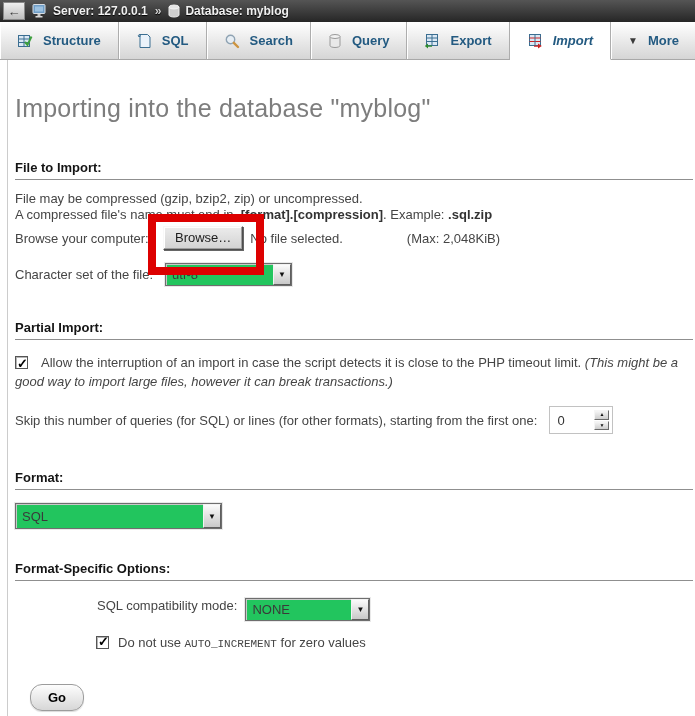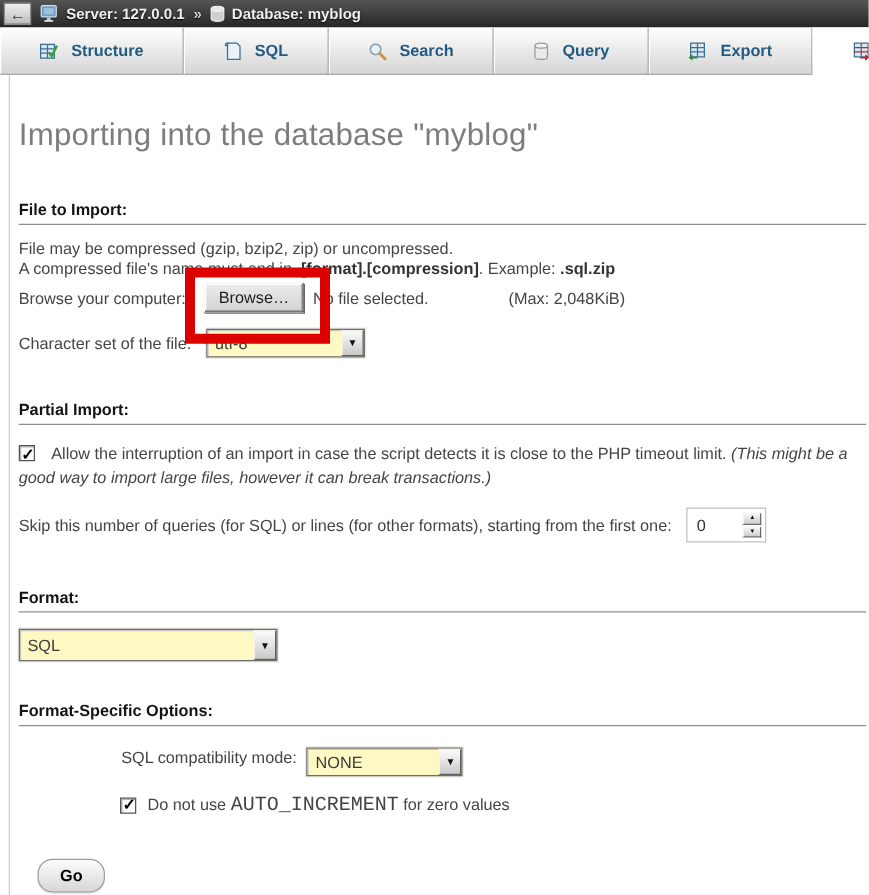--- a/index.html
+++ b/index.html
@@ -25,21 +25,21 @@
   }
   .crumb-sep { color:#cfcfcf; font-weight:bold; }
   .crumb-item { display:flex; align-items:center; gap:5px; }
 
   
   .tabbar {
     height:38px; display:flex; align-items:stretch;
     background:linear-gradient(#ffffff,#d4d4d4);
   }
   .tab {
-    display:flex; align-items:center; gap:10px; padding:0 31px;
+    display:flex; align-items:center; gap:10px; padding:0 17px;
     border-right:1px solid #adadad; border-bottom:1px solid #a8a8a8;
     box-shadow:inset 1px 0 0 #ffffff;
     color:#235a81; font-weight:bold; font-size:13px; cursor:pointer;
     white-space:nowrap;
   }
   .tab.active { background:#fff; border-bottom:1px solid #ffffff; box-shadow:none;font-style:italic; }
   .tab-fill { flex:1; border-bottom:1px solid #a8a8a8; }
   .tab .chev { font-size:10px; color:#3a3a3a; }
 
   
@@ -72,21 +72,21 @@
     cursor:pointer; font-family:"Liberation Sans", sans-serif;
   }
   .no-file { margin-left:7px; }
   .max-size { margin-left:64px; }
 
   .charset-row { margin-top:13px; display:flex; align-items:center; }
   .charset-label { width:150px; flex:0 0 auto; }
 
   
   .wselect {
-    display:inline-flex; align-items:stretch; background:#fef9c3;
+    display:inline-flex; align-items:stretch; background:#22c55e;
     border:1px solid #6e6e6e; box-shadow:inset 1px 1px 0 #c9c9c9, 0 0 0 1px #e9e9e9;
     height:23px; cursor:pointer;
   }
   .wselect .val { display:flex; align-items:center; padding:0 6px; color:#3a3a3a; }
   .wselect .dd {
     margin-left:auto; width:18px; display:flex; align-items:center; justify-content:center;
     background:linear-gradient(#fbfbfb,#c9c9c9);
     border:1px solid; border-color:#f2f2f2 #5f5f5f #5f5f5f #f2f2f2;
     font-size:8px; color:#111;
   }
@@ -124,21 +124,21 @@
   }
 
   .format-sel-row { margin-top:13px; }
 
   .compat-row { margin-top:17px; margin-left:82px; display:flex; align-items:flex-start; }
   .compat-label { margin-right:8px; }
 
   .autoinc-row { margin-top:14px; margin-left:81px; display:flex; align-items:center; }
   .autoinc-row .wcheck { margin-right:9px; }
   .code {
-    font-family:"Liberation Mono", monospace; font-size:16px; letter-spacing:0;
+    font-family:"Liberation Mono", monospace; font-size:11px; letter-spacing:0;
   }
 
   .go-btn {
     margin:34px 0 0 15px; display:inline-block; padding:5px 17px;
     border:1px solid #9c9c9c; border-radius:12px;
     background:linear-gradient(#fdfdfd,#d7d7d7);
     font-weight:bold; font-size:13px; color:#000; cursor:pointer;
     box-shadow:0 1px 1px rgba(0,0,0,0.15);
   }
 

